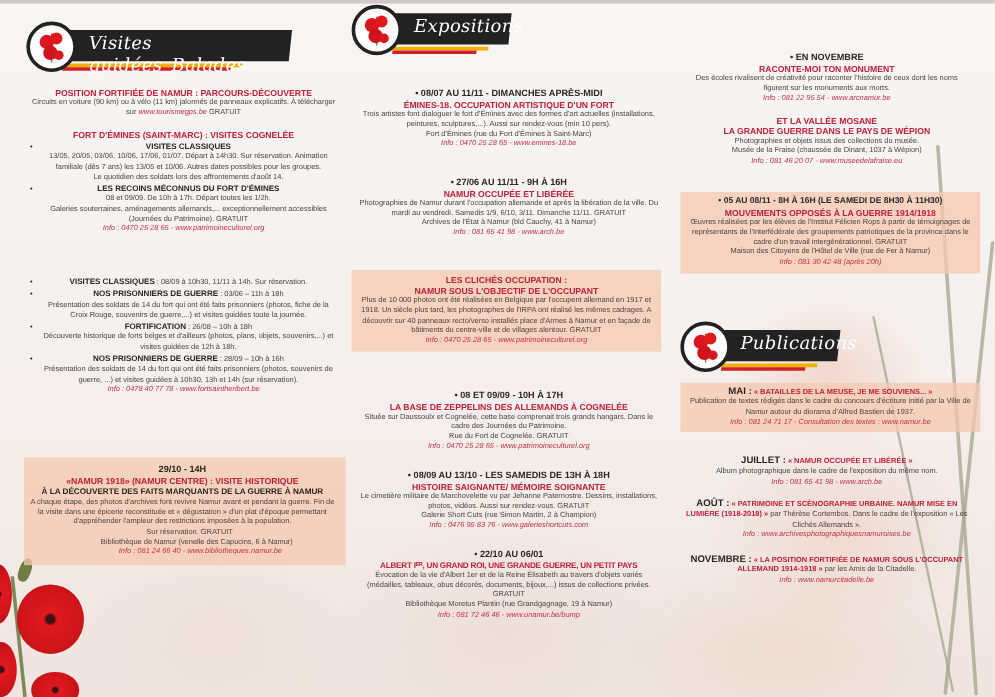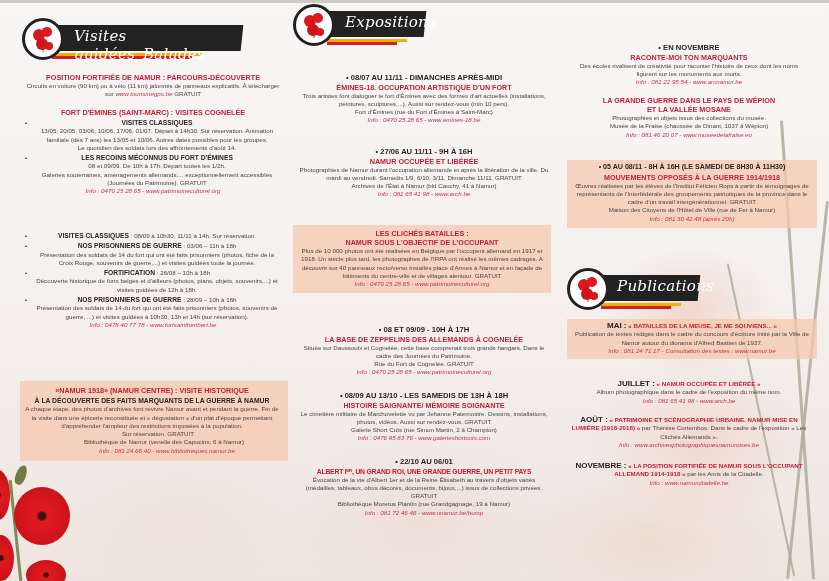--- a/index.html
+++ b/index.html
@@ -126,20 +126,21 @@
       <ul>
         <li><span class="li-title">VISITES CLASSIQUES</span><span> : 08/09 à 10h30, 11/11 à 14h. Sur réservation.</span></li>
         <li><span class="li-title">NOS PRISONNIERS DE GUERRE</span><span> : 03/06 – 11h à 18h</span><p>Présentation des soldats de 14 du fort qui ont été faits prisonniers (photos, fiche de la Croix Rouge, souvenirs de guerre,...) et visites guidées toute la journée.</p></li>
         <li><span class="li-title">FORTIFICATION</span><span> : 26/08 – 10h à 18h</span><p>Découverte historique de forts belges et d'ailleurs (photos, plans, objets, souvenirs,...) et visites guidées de 12h à 18h.</p></li>
         <li><span class="li-title">NOS PRISONNIERS DE GUERRE</span><span> : 28/09 – 10h à 16h</span><p>Présentation des soldats de 14 du fort qui ont été faits prisonniers (photos, souvenirs de guerre, ...) et visites guidées à 10h30, 13h et 14h (sur réservation).</p></li>
       </ul>
       <div class="info">Info : 0478 40 77 78 - www.fortsaintheribert.be</div>
     </div>
 
     <div class="ev hl" style="left:-4px;top:381px;width:268px;padding:5px 8px 6px 4px;">
+      <div class="date">29/10 - 14H</div>
       <div class="head">«NAMUR 1918» (NAMUR CENTRE)  : VISITE HISTORIQUE</div>
       <div class="sub">À LA DÉCOUVERTE DES FAITS MARQUANTS DE LA GUERRE À NAMUR</div>
       <p>A chaque étape, des photos d'archives font revivre Namur avant et pendant la guerre. Fin de la visite dans une épicerie reconstituée et « dégustation » d'un plat d'époque permettant d'appréhender l'ampleur des restrictions imposées à la population.</p>
       <p class="indent-1">Sur réservation. GRATUIT</p>
       <p class="indent-2">Bibliothèque de Namur (venelle des Capucins, 6 à Namur)</p>
       <div class="info indent-3">Info : 081 24 66 40 - www.bibliotheques.namur.be</div>
     </div>
   </div>
 
   <div class="col col-2">
@@ -169,21 +170,21 @@
 
     <div class="ev" style="left:4px;top:147px;width:254px;">
       <div class="date">• 27/06 AU 11/11 - 9H À 16H</div>
       <div class="head">NAMUR OCCUPÉE ET LIBÉRÉE</div>
       <p>Photographies de Namur durant l'occupation allemande et après la libération de la ville. Du mardi au vendredi. Samedis 1/9, 6/10, 3/11. Dimanche 11/11. GRATUIT</p>
       <p>Archives de l'État à Namur (bld Cauchy, 41 à Namur)</p>
       <div class="info">Info : 081 65 41 98 - www.arch.be</div>
     </div>
 
     <div class="ev hl" style="left:0;top:225px;width:258px;padding:4px 4px 5px 4px;">
-      <div class="head">LES CLICHÉS BATAILLES :</div>
+      <div class="head">LES CLICHÉS OCCUPATION :</div>
       <div class="head">NAMUR SOUS L'OBJECTIF DE L'OCCUPANT</div>
       <p>Plus de 10 000 photos ont été réalisées en Belgique par l'occupent allemand en 1917 et 1918. Un siècle plus tard, les photographes de l'IRPA ont réalisé les mêmes cadrages. A découvrir sur 40 panneaux recto/verso installés place d'Armes à Namur et en façade de bâtiments du centre-ville et de villages alentour. GRATUIT</p>
       <div class="info">Info : 0470 25 28 65 - www.patrimoineculturel.org</div>
     </div>
 
     <div class="ev" style="left:4px;top:325px;width:254px;">
       <div class="date">• 08 ET 09/09 - 10H À 17H</div>
       <div class="head">LA BASE DE ZEPPELINS DES ALLEMANDS À COGNELÉE</div>
       <p>Située sur Daussoulx et Cognelée, cette base comprenait trois grands hangars. Dans le cadre des Journées du Patrimoine.</p>
       <p>Rue du Fort de Cognelée. GRATUIT</p>
@@ -203,28 +204,28 @@
       <div class="head" style="font-size:6.8px;letter-spacing:-0.2px;">ALBERT Iᴱᴿ, UN GRAND ROI, UNE GRANDE GUERRE, UN PETIT PAYS</div>
       <p>Évocation de la vie d'Albert 1er et de la Reine Élisabeth au travers d'objets variés (médailles, tableaux, obus décorés, documents, bijoux,...) issus de collections privées. GRATUIT</p>
       <p>Bibliothèque Moretus Plantin (rue Grandgagnage, 19 à Namur)</p>
       <div class="info">Info : 081 72 46 46 - www.unamur.be/bump</div>
     </div>
   </div>
 
   <div class="col col-3">
     <div class="ev" style="left:4px;top:43px;width:236px;">
       <div class="date">• EN NOVEMBRE</div>
-      <div class="head">RACONTE-MOI TON MARQUANTS</div>
+      <div class="head">RACONTE-MOI TON MONUMENT</div>
       <p>Des écoles rivalisent de créativité pour raconter l'histoire de ceux dont les noms figurent sur les monuments aux morts.</p>
       <div class="info">Info : 081 22 95 54 - www.arcnamur.be</div>
     </div>
 
     <div class="ev" style="left:4px;top:96px;width:236px;">
+      <div class="head">ET LA VALLÉE MOSANE</div>
       <div class="head">LA GRANDE GUERRE DANS LE PAYS DE WÉPION</div>
-      <div class="head">ET LA VALLÉE MOSANE</div>
       <p>Photographies et objets issus des collections du musée.</p>
       <p>Musée de la Fraise (chaussée de Dinant, 1037 à Wépion)</p>
       <div class="info">Info : 081 46 20 07 - www.museedelafraise.eu</div>
     </div>
 
     <div class="ev hl" style="left:0;top:160px;width:250px;padding:3px 4px 5px 4px;">
       <div class="date" style="font-size:7.1px;">• 05 AU 08/11 - 8H À 16H (LE SAMEDI DE 8H30 À 11H30)</div>
       <div class="head">MOUVEMENTS OPPOSÉS À LA GUERRE 1914/1918</div>
       <p>Œuvres réalisées par les élèves de l'Institut Félicien Rops à partir de témoignages de représentants de l'Interfédérale des groupements patriotiques de la province dans le cadre d'un travail intergénérationnel. GRATUIT</p>
       <p>Maison des Citoyens de l'Hôtel de Ville (rue de Fer à Namur)</p>

